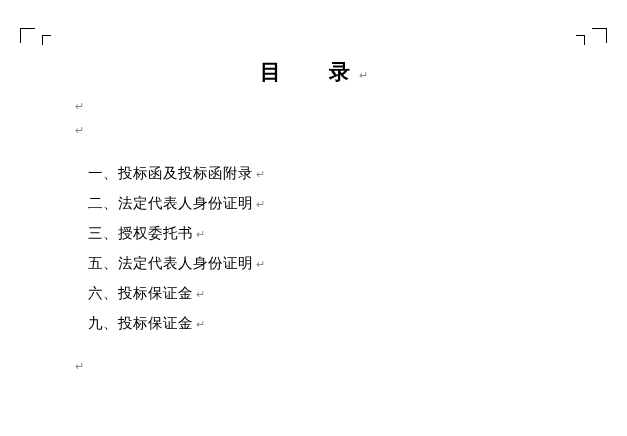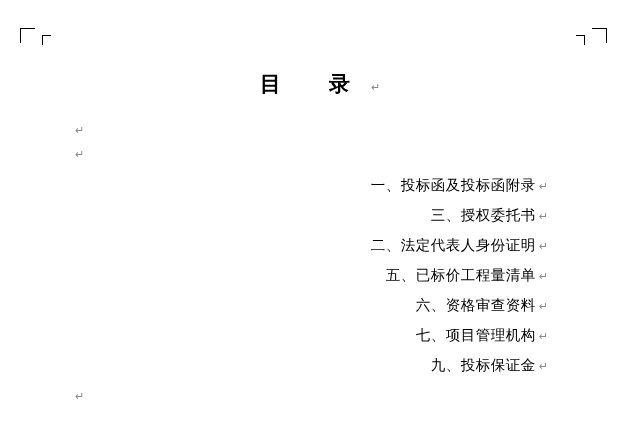--- a/index.html
+++ b/index.html
@@ -67,21 +67,21 @@
     width: 480px;
   }
 
   .doc-title {
     text-align: center;
     font-family: "Liberation Sans", sans-serif;
     font-weight: bold;
     font-size: 21px;
     letter-spacing: 2px;
     color: #000000;
-    margin: 16px;
+    margin: 4px;
     padding: 10px 0 4px 0;
     white-space: pre;
     position: relative;
     display: block;
   }
   .title-row {
     text-align: center;
     position: relative;
   }
   .pilcrow {
@@ -95,24 +95,23 @@
   }
 
   .blank-line {
     height: 24px;
     line-height: 24px;
     font-size: 14px;
     padding-left: 0;
   }
 
   .toc-list {
-    margin: 4px;
+    margin: 16px;
     padding: 0;
     list-style: none;
-    text-align: right;
   }
   .toc-item {
     font-family: "Liberation Sans", sans-serif;
     font-size: 14.5px;
     line-height: 30px;
     height: 30px;
     color: #000000;
     white-space: nowrap;
   }
   .toc-item .txt {
@@ -136,24 +135,23 @@
 
     <div class="title-row">
       <span class="doc-title" style="display:inline-block;">目　　录</span><span class="pilcrow">↵</span>
     </div>
 
     <div class="blank-line"><span class="pilcrow">↵</span></div>
     <div class="blank-line"><span class="pilcrow">↵</span></div>
 
     <ul class="toc-list">
       <li class="toc-item"><span class="txt">一、投标函及投标函附录</span><span class="pilcrow">↵</span></li>
+      <li class="toc-item"><span class="txt">二、法定代表人身份证明</span><span class="pilcrow">↵</span></li>
       <li class="toc-item"><span class="txt">三、授权委托书</span><span class="pilcrow">↵</span></li>
-      <li class="toc-item"><span class="txt">二、法定代表人身份证明</span><span class="pilcrow">↵</span></li>
-      <li class="toc-item"><span class="txt">五、已标价工程量清单</span><span class="pilcrow">↵</span></li>
-      <li class="toc-item"><span class="txt">六、资格审查资料</span><span class="pilcrow">↵</span></li>
-      <li class="toc-item"><span class="txt">七、项目管理机构</span><span class="pilcrow">↵</span></li>
+      <li class="toc-item"><span class="txt">五、法定代表人身份证明</span><span class="pilcrow">↵</span></li>
+      <li class="toc-item"><span class="txt">六、投标保证金</span><span class="pilcrow">↵</span></li>
       <li class="toc-item"><span class="txt">九、投标保证金</span><span class="pilcrow">↵</span></li>
     </ul>
 
     <div class="blank-line trailing"><span class="pilcrow">↵</span></div>
 
   </div>
 </div>
 
 </body></html>

